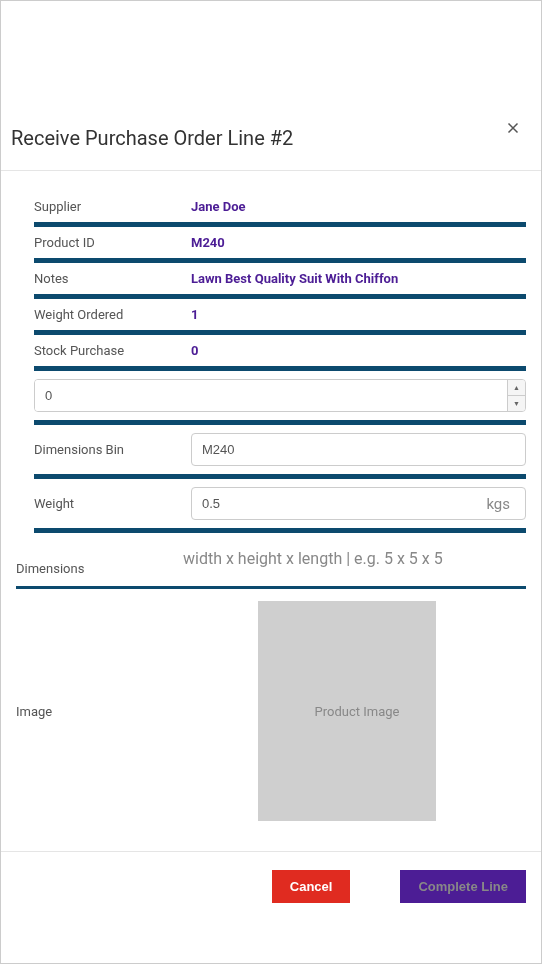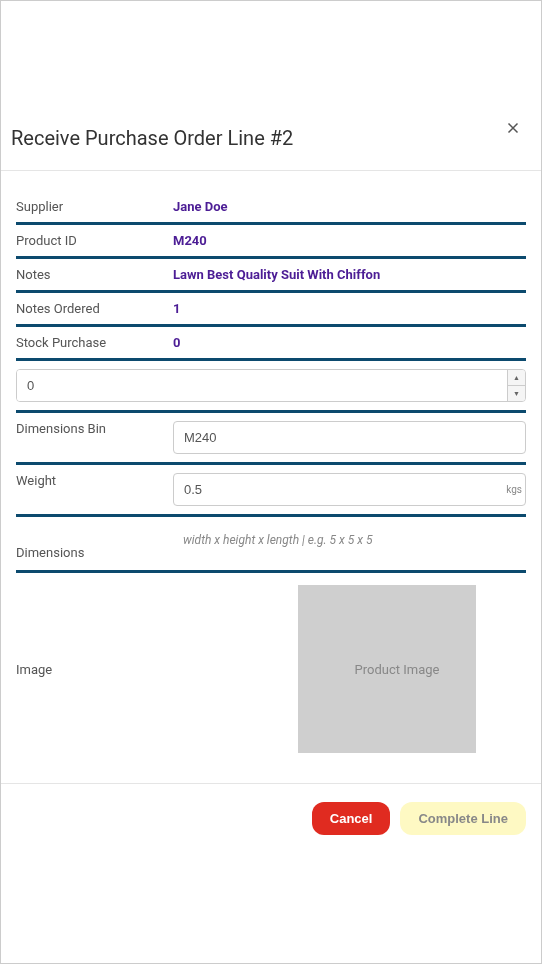--- a/index.html
+++ b/index.html
@@ -44,24 +44,25 @@
       width: 18px;
       height: 18px;
       stroke: #555;
       stroke-width: 2;
     }
     .modal-body {
       padding: 20px 15px 0 15px;
     }
     .field-row {
       display: flex;
-      align-items: flex-start;
+      align-items: center;
       padding: 8px 0;
-      border-bottom: 3px solid #0c4a6e;
+      border-bottom: 5px solid #0c4a6e;
       min-height: 34px;
+      margin-left: 18px;
     }
     .field-label {
       width: 157px;
       flex-shrink: 0;
       font-size: 13px;
       color: #555;
     }
     .field-value {
       font-size: 13px;
       font-weight: 700;
@@ -118,29 +119,28 @@
       font-size: 7px;
       color: #666;
       line-height: 1;
       padding: 0;
     }
     .spinner-btn:first-child {
       border-bottom: 1px solid #ccc;
     }
     .weight-unit {
       position: absolute;
-      right: 4px;
-      font-size: 10px;
+      right: 16px;
+      font-size: 15px;
       color: #888;
       pointer-events: none;
     }
     .field-hint {
-      font-size: 12px;
-      color: #888;
-      font-style: italic;
+      font-size: 16px;
+      color: #888;
       margin-top: 6px;
       margin-left: 10px;
     }
     .dimensions-row {
       padding: 10px 0;
       border-bottom: 3px solid #0c4a6e;
     }
     .dimensions-row .field-inner {
       display: flex;
       align-items: flex-start;
@@ -152,60 +152,60 @@
       color: #555;
       padding-top: 18px;
     }
     .dimensions-content {
       flex: 1;
     }
     .image-row {
       display: flex;
       align-items: center;
       padding: 12px 0;
-      gap: 40px;
     }
     .image-row .field-label {
       padding-top: 0;
     }
     .product-image-placeholder {
       width: 178px;
-      height: 168px;
+      height: 220px;
       background: #cfcfcf;
       display: flex;
       align-items: center;
       justify-content: center;
       font-size: 13px;
       color: #888;
       margin-left: 85px;
       padding-left: 20px;
     }
     .modal-footer {
       display: flex;
       justify-content: flex-end;
       gap: 10px;
       padding: 18px 15px;
       border-top: 1px solid #e5e5e5;
       margin-top: 18px;
     }
     .btn {
       padding: 9px 18px;
-      border-radius: 12px;
+      border-radius: 0;
       font-size: 13px;
       font-weight: 600;
       cursor: pointer;
       border: none;
     }
     .btn-cancel {
       background: #e02b20;
       color: #fff;
     }
     .btn-complete {
-      background: #fef9c3;
-      color: #888;
+      background: #4c1d95;
+      color: #888;
+      margin-left: 40px;
     }
   </style>
 </head>
 <body>
 
 <div class="modal-container">
   <div class="modal-header">
     <h2 class="modal-title">Receive Purchase Order Line #2</h2>
     <button class="close-btn">
       <svg viewBox="0 0 24 24" fill="none">
@@ -225,21 +225,21 @@
       <div class="field-label">Product ID</div>
       <div class="field-value">M240</div>
     </div>
 
     <div class="field-row">
       <div class="field-label">Notes</div>
       <div class="field-value">Lawn Best Quality Suit With Chiffon</div>
     </div>
 
     <div class="field-row">
-      <div class="field-label">Notes Ordered</div>
+      <div class="field-label">Weight Ordered</div>
       <div class="field-value">1</div>
     </div>
 
     <div class="field-row">
       <div class="field-label">Stock Purchase</div>
       <div class="field-value">0</div>
     </div>
 
     <div class="field-row">
       <div class="number-input-wrap">

